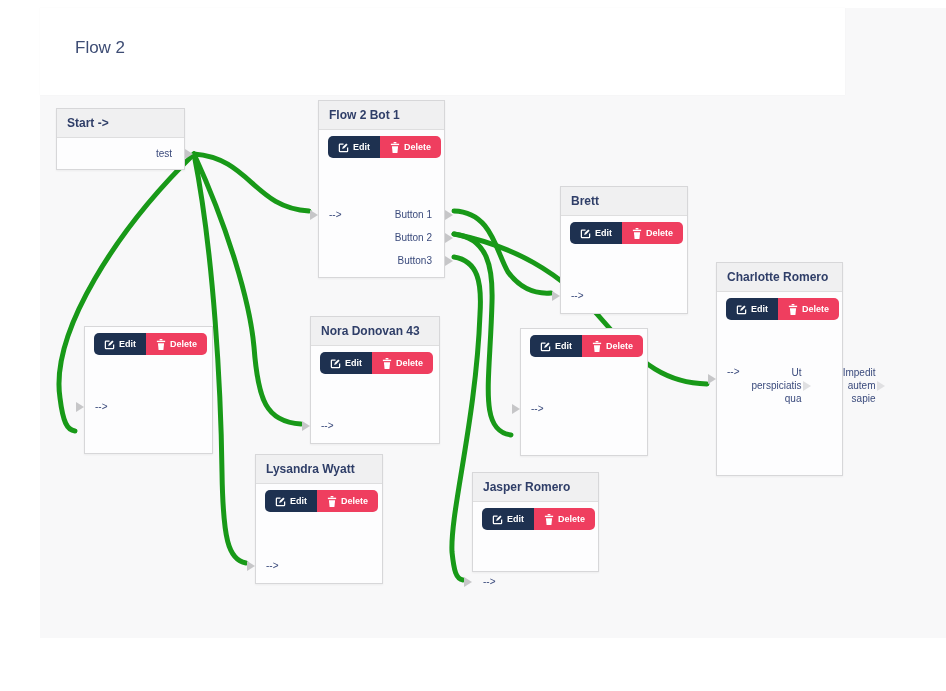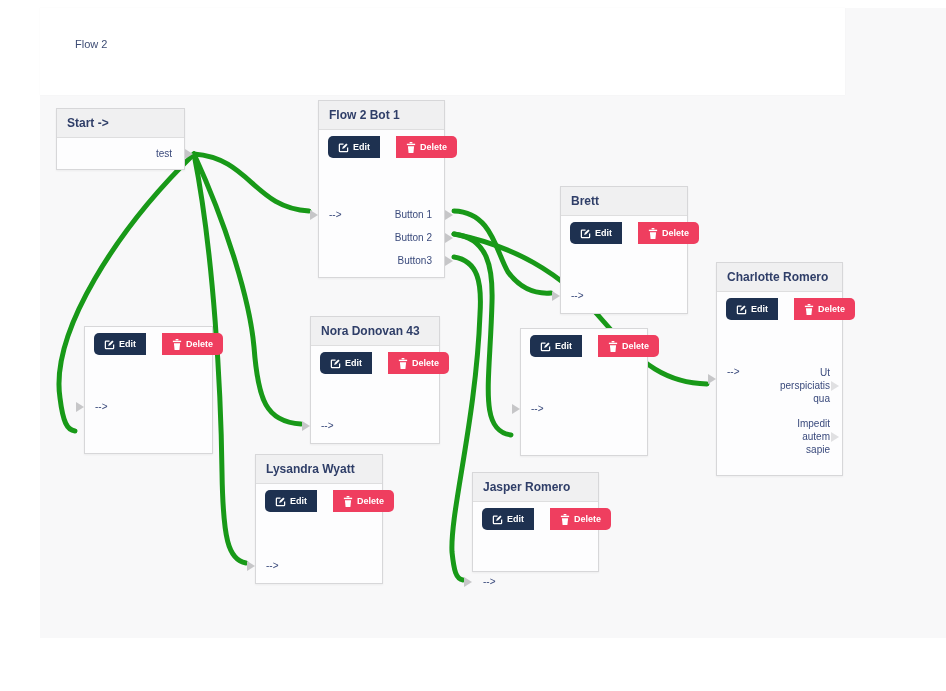--- a/index.html
+++ b/index.html
@@ -2,44 +2,44 @@
 <html><head>
 <meta charset="utf-8">
 <style>
   html,body{margin:0;padding:0;background:#ffffff;}
   #page{position:relative;width:946px;height:691px;overflow:hidden;
         font-family:"Liberation Sans",sans-serif;background:#ffffff;}
   .canvas-bg{position:absolute;left:40px;top:8px;width:906px;height:630px;
              background:#f8f8f9;z-index:0;}
   .header-card{position:absolute;left:40px;top:8px;width:805px;height:87px;
                background:#ffffff;z-index:1;box-shadow:0 0 1px rgba(0,0,0,.06);}
-  .page-title{padding:30px 0 0 35px;font-size:11px;color:#3d4c74;font-weight:500;}
+  .page-title{padding:30px 0 0 35px;font-size:17px;color:#3d4c74;font-weight:500;}
   #wires{position:absolute;left:0;top:0;width:946px;height:691px;z-index:1;}
   #wires path{fill:none;stroke-width:5px;stroke-linecap:round;}
   .node{position:absolute;background:#fdfdfe;border:1px solid #d7d7d9;
         box-shadow:0 1px 2px rgba(0,0,0,.05);color:#35446f;z-index:2;box-sizing:border-box;}
   .node-title{background:#f0f0f1;border-bottom:1px solid #dededf;
               font-weight:bold;font-size:12px;padding:7px 10px;color:#2f3e68;
               white-space:nowrap;overflow:hidden;}
   .node-body{position:relative;display:flex;flex-direction:column;
              font-size:10px;color:#3a4a7c;box-sizing:border-box;}
   .btn-row{display:flex;padding:6px 9px 4px 9px;}
   .btn{height:22px;display:inline-flex;align-items:center;gap:4px;color:#fff;
        font-size:9px;font-weight:bold;padding:0 10px;border:none;cursor:pointer;
        font-family:"Liberation Sans",sans-serif;}
   .btn.edit{background:#1e3150;border-radius:5px 0 0 5px;text-align:center;}
-  .btn.delete{background:#ef3e5f;border-radius:0 5px 5px 0;margin-left:16px;}
+  .btn.delete{background:#ef3e5f;border-radius:0 5px 5px 0;}
   .spacer{flex:1;}
   .row{position:relative;display:flex;align-items:center;min-height:23px;
        padding:0 12px 0 10px;}
   .row.end{justify-content:flex-end;}
   .row.between{justify-content:space-between;}
   .row.bottom{margin-bottom:8px;}
   .wrap-out{width:62px;text-align:right;line-height:13px;word-spacing:100vw;position:relative;}
-  .outcol{display:flex;flex-direction:column;gap:12px;align-items:flex-end;justify-content:space-between;}
+  .outcol{display:flex;flex-direction:row;gap:12px;align-items:flex-end;justify-content:space-between;}
   .iorow{position:relative;display:flex;justify-content:space-between;
          align-items:flex-start;padding:0 12px 0 10px;}
   .port{position:absolute;width:0;height:0;border-top:5px solid transparent;
         border-bottom:5px solid transparent;border-left:8px solid #c6c6c8;
         top:50%;margin-top:-5px;cursor:crosshair;}
   .port.in{left:-9px;}
   .port.out{right:-9px;}
   .port.top{top:8px;margin-top:0;}
   .port.faint{border-left-color:#e0e0e2;}
   .arrow-label{white-space:nowrap;}

